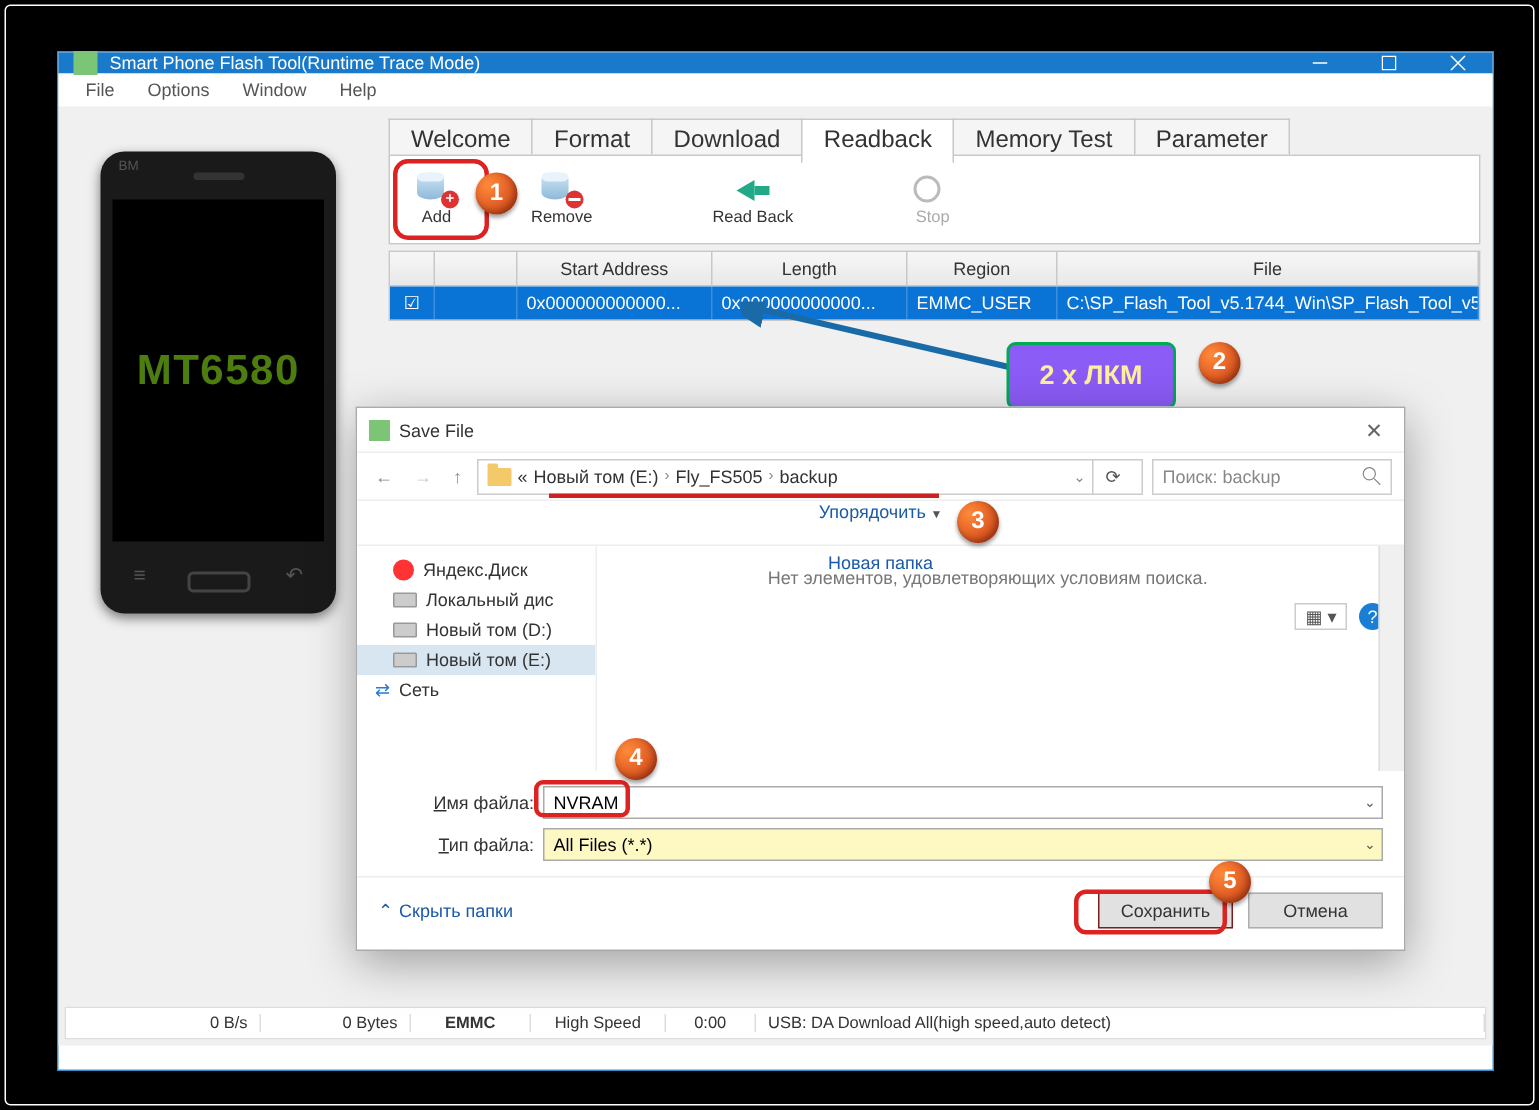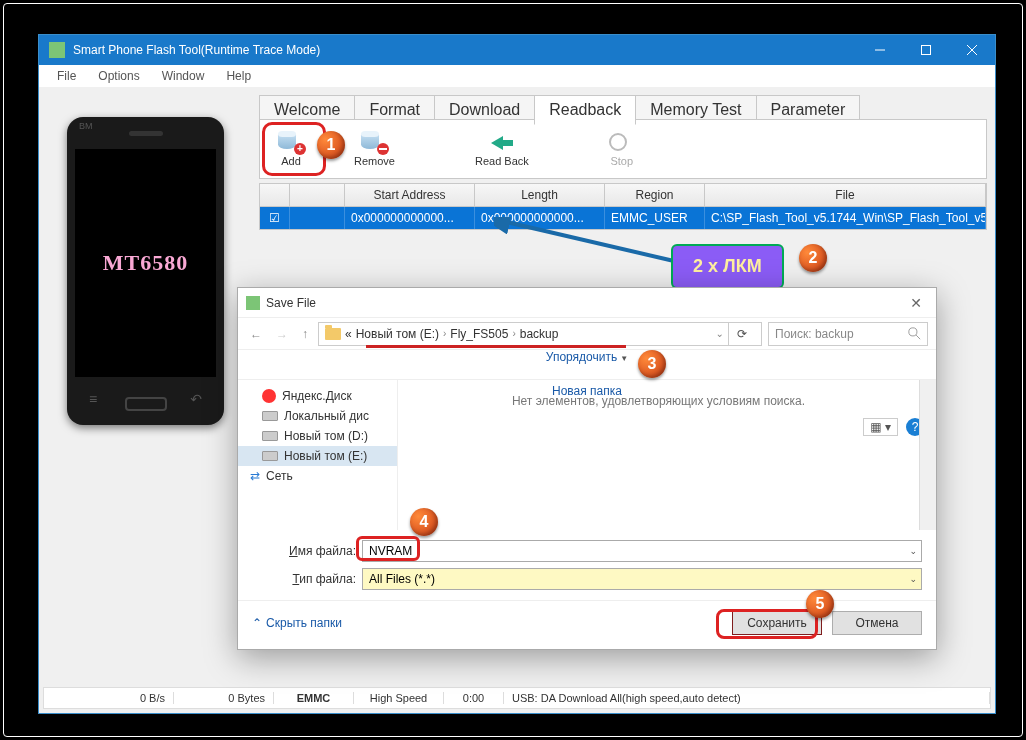--- a/index.html
+++ b/index.html
@@ -1,35 +1,35 @@
 <!DOCTYPE html>
 <html><head>
 <meta charset="utf-8">
 <style>
   * { box-sizing: border-box; margin: 0; padding: 0; font-family: "Segoe UI", Tahoma, sans-serif; }
   body { background: #000; width: 1026px; height: 740px; overflow: hidden; position: relative; }
   .outer { position: absolute; left: 3px; top: 3px; width: 1020px; height: 734px; border: 1px solid #fff; border-radius: 4px; overflow: hidden; }
 
   
   .win { position: absolute; left: 34px; top: 30px; width: 958px; height: 680px; background: #fff; border: 1px solid #3a8ecb; box-shadow: 0 4px 20px rgba(0,0,0,.3); }
-  .titlebar { height: 30px; background: #1979ca; color: #fff; display: flex; align-items: center; font-size: 12px; }
+  .titlebar { height: 14px; background: #1979ca; color: #fff; display: flex; align-items: center; font-size: 12px; }
   .title-icon { width: 16px; height: 16px; background: #7cc576; margin: 0 8px 0 10px; }
   .title-txt { flex: 1; }
   .winbtns { display: flex; height: 100%; }
   .winbtn { width: 46px; display: flex; align-items: center; justify-content: center; color:#fff; }
   .winbtn.close { background: transparent; }
   .winbtn svg { width:10px; height:10px; stroke:#fff; stroke-width:1; fill:none; }
   .menubar { height: 22px; background:#fff; display:flex; align-items:center; padding-left:8px; font-size:12px; color:#555; gap:2px; }
   .menubar span { padding:2px 10px; }
   .client { position:relative; background:#f0f0f0; height: calc(100% - 52px); }
 
   
   .phone { position:absolute; left:28px; top:30px; width:157px; height:308px; background:#1a1a1a; border-radius:16px; box-shadow:0 3px 8px rgba(0,0,0,.5); }
   .phone .screen { position:absolute; left:8px; top:32px; right:8px; bottom:48px; background:#000; display:flex; align-items:center; justify-content:center; }
-  .phone .screen span { color:#f9a8d4; font-weight:bold; font-size:22px; letter-spacing:1px;font-family:Liberation Serif, serif; }
+  .phone .screen span { color:#4d7c0f; font-weight:bold; font-size:28px; letter-spacing:1px; }
   .phone .speaker { position:absolute; top:14px; left:50%; width:34px; height:5px; margin-left:-17px; background:#333; border-radius:3px; }
   .phone .bm { position:absolute; top:4px; left:12px; color:#555; font-size:9px; }
   .phone .home { position:absolute; bottom:14px; left:50%; width:42px; height:14px; margin-left:-21px; border:2px solid #444; border-radius:4px; }
   .phone .nav { position:absolute; bottom:18px; font-size:14px; color:#555; }
   .phone .nav.l { left:22px; } .phone .nav.r { right:22px; }
 
   
   .tabs { position:absolute; left:220px; top:8px; display:flex; font-size:16px; }
   .tab { padding:5px 14px; background:#f5f5f5; border:1px solid #c8c8c8; border-bottom:none; margin-right:-1px; color:#333; }
   .tab.active { background:#fff; border-bottom:1px solid #fff; position:relative; z-index:2; }

